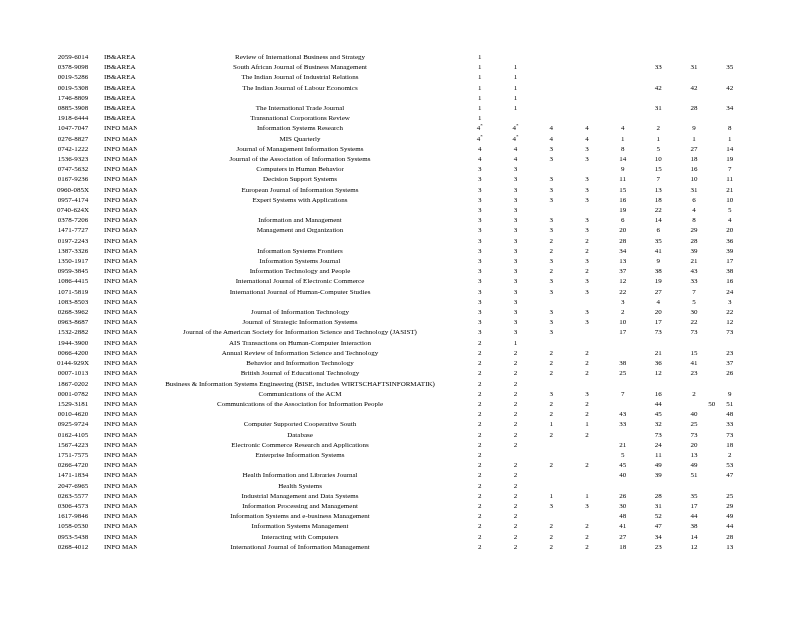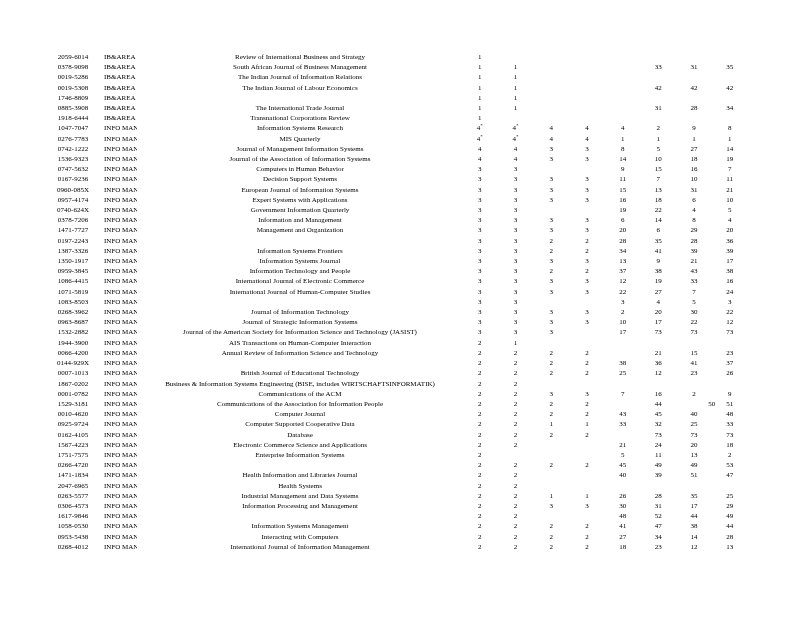--- a/index.html
+++ b/index.html
@@ -88,21 +88,21 @@
         <div class="cell c-rank" style="left: 533.4px;"></div>
         <div class="cell c-rank" style="left: 569.1px;"></div>
         <div class="cell c-rank" style="left: 604.8px;"></div>
         <div class="cell c-rank" style="left: 640.5px;">33</div>
         <div class="cell c-rank" style="left: 676.2px;">31</div>
         <div class="cell c-rank" style="left: 711.9px;">35</div>
       </div>
       <div class="t-row">
         <div class="cell c-issn">0019-5286</div>
         <div class="cell c-field">IB&amp;AREA</div>
-        <div class="cell c-title">The Indian Journal of Information Relations</div>
+        <div class="cell c-title">The Indian Journal of Industrial Relations</div>
         <div class="cell c-rank" style="left: 462px;">1</div>
         <div class="cell c-rank" style="left: 497.7px;">1</div>
         <div class="cell c-rank" style="left: 533.4px;"></div>
         <div class="cell c-rank" style="left: 569.1px;"></div>
         <div class="cell c-rank" style="left: 604.8px;"></div>
         <div class="cell c-rank" style="left: 640.5px;"></div>
         <div class="cell c-rank" style="left: 676.2px;"></div>
         <div class="cell c-rank" style="left: 711.9px;"></div>
       </div>
       <div class="t-row">
@@ -163,21 +163,21 @@
         <div class="cell c-rank" style="left: 462px;">4<sup>*</sup></div>
         <div class="cell c-rank" style="left: 497.7px;">4<sup>*</sup></div>
         <div class="cell c-rank" style="left: 533.4px;">4</div>
         <div class="cell c-rank" style="left: 569.1px;">4</div>
         <div class="cell c-rank" style="left: 604.8px;">4</div>
         <div class="cell c-rank" style="left: 640.5px;">2</div>
         <div class="cell c-rank" style="left: 676.2px;">9</div>
         <div class="cell c-rank" style="left: 711.9px;">8</div>
       </div>
       <div class="t-row">
-        <div class="cell c-issn">0276-7783</div>
+        <div class="cell c-issn">0276-8827</div>
         <div class="cell c-field">INFO MAN</div>
         <div class="cell c-title">MIS Quarterly</div>
         <div class="cell c-rank" style="left: 462px;">4<sup>*</sup></div>
         <div class="cell c-rank" style="left: 497.7px;">4<sup>*</sup></div>
         <div class="cell c-rank" style="left: 533.4px;">4</div>
         <div class="cell c-rank" style="left: 569.1px;">4</div>
         <div class="cell c-rank" style="left: 604.8px;">1</div>
         <div class="cell c-rank" style="left: 640.5px;">1</div>
         <div class="cell c-rank" style="left: 676.2px;">1</div>
         <div class="cell c-rank" style="left: 711.9px;">1</div>
@@ -256,21 +256,20 @@
         <div class="cell c-rank" style="left: 533.4px;">3</div>
         <div class="cell c-rank" style="left: 569.1px;">3</div>
         <div class="cell c-rank" style="left: 604.8px;">16</div>
         <div class="cell c-rank" style="left: 640.5px;">18</div>
         <div class="cell c-rank" style="left: 676.2px;">6</div>
         <div class="cell c-rank" style="left: 711.9px;">10</div>
       </div>
       <div class="t-row">
         <div class="cell c-issn">0740-624X</div>
         <div class="cell c-field">INFO MAN</div>
-        <div class="cell c-title">Government Information Quarterly</div>
         <div class="cell c-rank" style="left: 462px;">3</div>
         <div class="cell c-rank" style="left: 497.7px;">3</div>
         <div class="cell c-rank" style="left: 533.4px;"></div>
         <div class="cell c-rank" style="left: 569.1px;"></div>
         <div class="cell c-rank" style="left: 604.8px;">19</div>
         <div class="cell c-rank" style="left: 640.5px;">22</div>
         <div class="cell c-rank" style="left: 676.2px;">4</div>
         <div class="cell c-rank" style="left: 711.9px;">5</div>
       </div>
       <div class="t-row">
@@ -449,20 +448,21 @@
         <div class="cell c-rank" style="left: 533.4px;">2</div>
         <div class="cell c-rank" style="left: 569.1px;">2</div>
         <div class="cell c-rank" style="left: 604.8px;"></div>
         <div class="cell c-rank" style="left: 640.5px;">21</div>
         <div class="cell c-rank" style="left: 676.2px;">15</div>
         <div class="cell c-rank" style="left: 711.9px;">23</div>
       </div>
       <div class="t-row">
         <div class="cell c-issn">0144-929X</div>
         <div class="cell c-field">INFO MAN</div>
+        <div class="cell c-title">Behavior and Information Technology</div>
         <div class="cell c-rank" style="left: 462px;">2</div>
         <div class="cell c-rank" style="left: 497.7px;">2</div>
         <div class="cell c-rank" style="left: 533.4px;">2</div>
         <div class="cell c-rank" style="left: 569.1px;">2</div>
         <div class="cell c-rank" style="left: 604.8px;">38</div>
         <div class="cell c-rank" style="left: 640.5px;">36</div>
         <div class="cell c-rank" style="left: 676.2px;">41</div>
         <div class="cell c-rank" style="left: 711.9px;">37</div>
       </div>
       <div class="t-row">
@@ -513,34 +513,33 @@
         <div class="cell c-rank" style="left: 533.4px;">2</div>
         <div class="cell c-rank" style="left: 569.1px;">2</div>
         <div class="cell c-rank" style="left: 604.8px;"></div>
         <div class="cell c-rank" style="left: 640.5px;">44</div>
         <div class="cell c-rank" style="left: 694px;">50</div>
         <div class="cell c-rank" style="left: 711.9px;">51</div>
       </div>
       <div class="t-row">
         <div class="cell c-issn">0010-4620</div>
         <div class="cell c-field">INFO MAN</div>
-        <div class="cell c-title">Computer Journal</div>
         <div class="cell c-rank" style="left: 462px;">2</div>
         <div class="cell c-rank" style="left: 497.7px;">2</div>
         <div class="cell c-rank" style="left: 533.4px;">2</div>
         <div class="cell c-rank" style="left: 569.1px;">2</div>
         <div class="cell c-rank" style="left: 604.8px;">43</div>
         <div class="cell c-rank" style="left: 640.5px;">45</div>
         <div class="cell c-rank" style="left: 676.2px;">40</div>
         <div class="cell c-rank" style="left: 711.9px;">48</div>
       </div>
       <div class="t-row">
         <div class="cell c-issn">0925-9724</div>
         <div class="cell c-field">INFO MAN</div>
-        <div class="cell c-title">Computer Supported Cooperative Data</div>
+        <div class="cell c-title">Computer Supported Cooperative South</div>
         <div class="cell c-rank" style="left: 462px;">2</div>
         <div class="cell c-rank" style="left: 497.7px;">2</div>
         <div class="cell c-rank" style="left: 533.4px;">1</div>
         <div class="cell c-rank" style="left: 569.1px;">1</div>
         <div class="cell c-rank" style="left: 604.8px;">33</div>
         <div class="cell c-rank" style="left: 640.5px;">32</div>
         <div class="cell c-rank" style="left: 676.2px;">25</div>
         <div class="cell c-rank" style="left: 711.9px;">33</div>
       </div>
       <div class="t-row">
@@ -552,21 +551,21 @@
         <div class="cell c-rank" style="left: 533.4px;">2</div>
         <div class="cell c-rank" style="left: 569.1px;">2</div>
         <div class="cell c-rank" style="left: 604.8px;"></div>
         <div class="cell c-rank" style="left: 640.5px;">73</div>
         <div class="cell c-rank" style="left: 676.2px;">73</div>
         <div class="cell c-rank" style="left: 711.9px;">73</div>
       </div>
       <div class="t-row">
         <div class="cell c-issn">1567-4223</div>
         <div class="cell c-field">INFO MAN</div>
-        <div class="cell c-title">Electronic Commerce Science and Applications</div>
+        <div class="cell c-title">Electronic Commerce Research and Applications</div>
         <div class="cell c-rank" style="left: 462px;">2</div>
         <div class="cell c-rank" style="left: 497.7px;">2</div>
         <div class="cell c-rank" style="left: 533.4px;"></div>
         <div class="cell c-rank" style="left: 569.1px;"></div>
         <div class="cell c-rank" style="left: 604.8px;">21</div>
         <div class="cell c-rank" style="left: 640.5px;">24</div>
         <div class="cell c-rank" style="left: 676.2px;">20</div>
         <div class="cell c-rank" style="left: 711.9px;">18</div>
       </div>
       <div class="t-row">
@@ -642,20 +641,21 @@
         <div class="cell c-rank" style="left: 533.4px;">3</div>
         <div class="cell c-rank" style="left: 569.1px;">3</div>
         <div class="cell c-rank" style="left: 604.8px;">30</div>
         <div class="cell c-rank" style="left: 640.5px;">31</div>
         <div class="cell c-rank" style="left: 676.2px;">17</div>
         <div class="cell c-rank" style="left: 711.9px;">29</div>
       </div>
       <div class="t-row">
         <div class="cell c-issn">1617-9846</div>
         <div class="cell c-field">INFO MAN</div>
+        <div class="cell c-title">Information Systems and e-business Management</div>
         <div class="cell c-rank" style="left: 462px;">2</div>
         <div class="cell c-rank" style="left: 497.7px;">2</div>
         <div class="cell c-rank" style="left: 533.4px;"></div>
         <div class="cell c-rank" style="left: 569.1px;"></div>
         <div class="cell c-rank" style="left: 604.8px;">48</div>
         <div class="cell c-rank" style="left: 640.5px;">52</div>
         <div class="cell c-rank" style="left: 676.2px;">44</div>
         <div class="cell c-rank" style="left: 711.9px;">49</div>
       </div>
       <div class="t-row">

